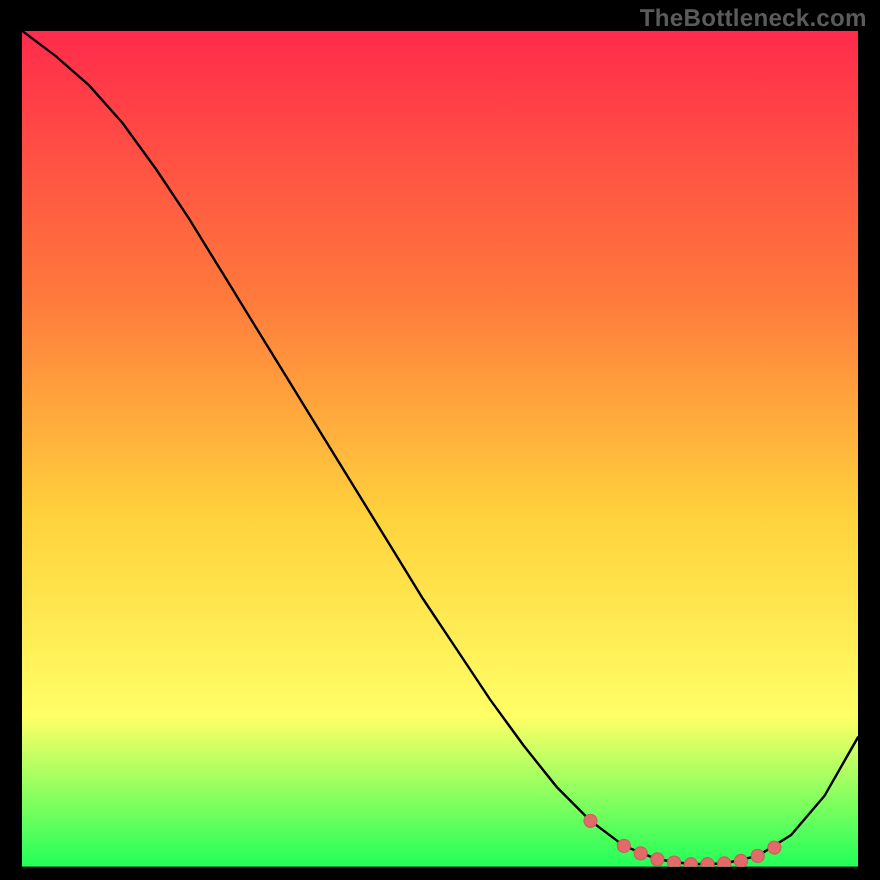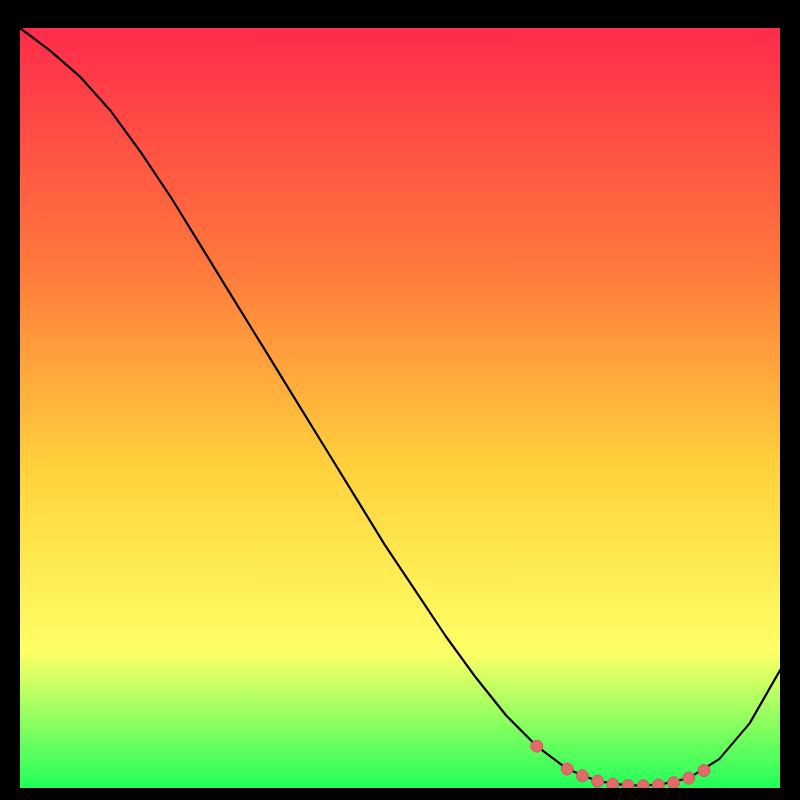--- a/index.html
+++ b/index.html
@@ -33,20 +33,21 @@
     top: 28px;
     width: 760px;
     height: 760px;
   }
   svg { display: block; }
 </style>
 </head>
 <body>
 
 <div class="frame">
+  <div class="watermark">TheBottleneck.com</div>
   <div class="plot">
     <svg id="chart-svg" viewBox="0 0 760 760" width="760" height="760">
       <defs>
         <linearGradient id="bg-grad" x1="0" y1="0" x2="0" y2="1">
           <stop id="g0" offset="0%" stop-color="#ff2b4b"></stop>
           <stop id="g1" offset="32%" stop-color="#ff7a3c"></stop>
           <stop id="g2" offset="58%" stop-color="#ffd23c"></stop>
           <stop id="g3" offset="82%" stop-color="#ffff66"></stop>
           <stop id="g4" offset="100%" stop-color="#21ff5a"></stop>
         </linearGradient>

